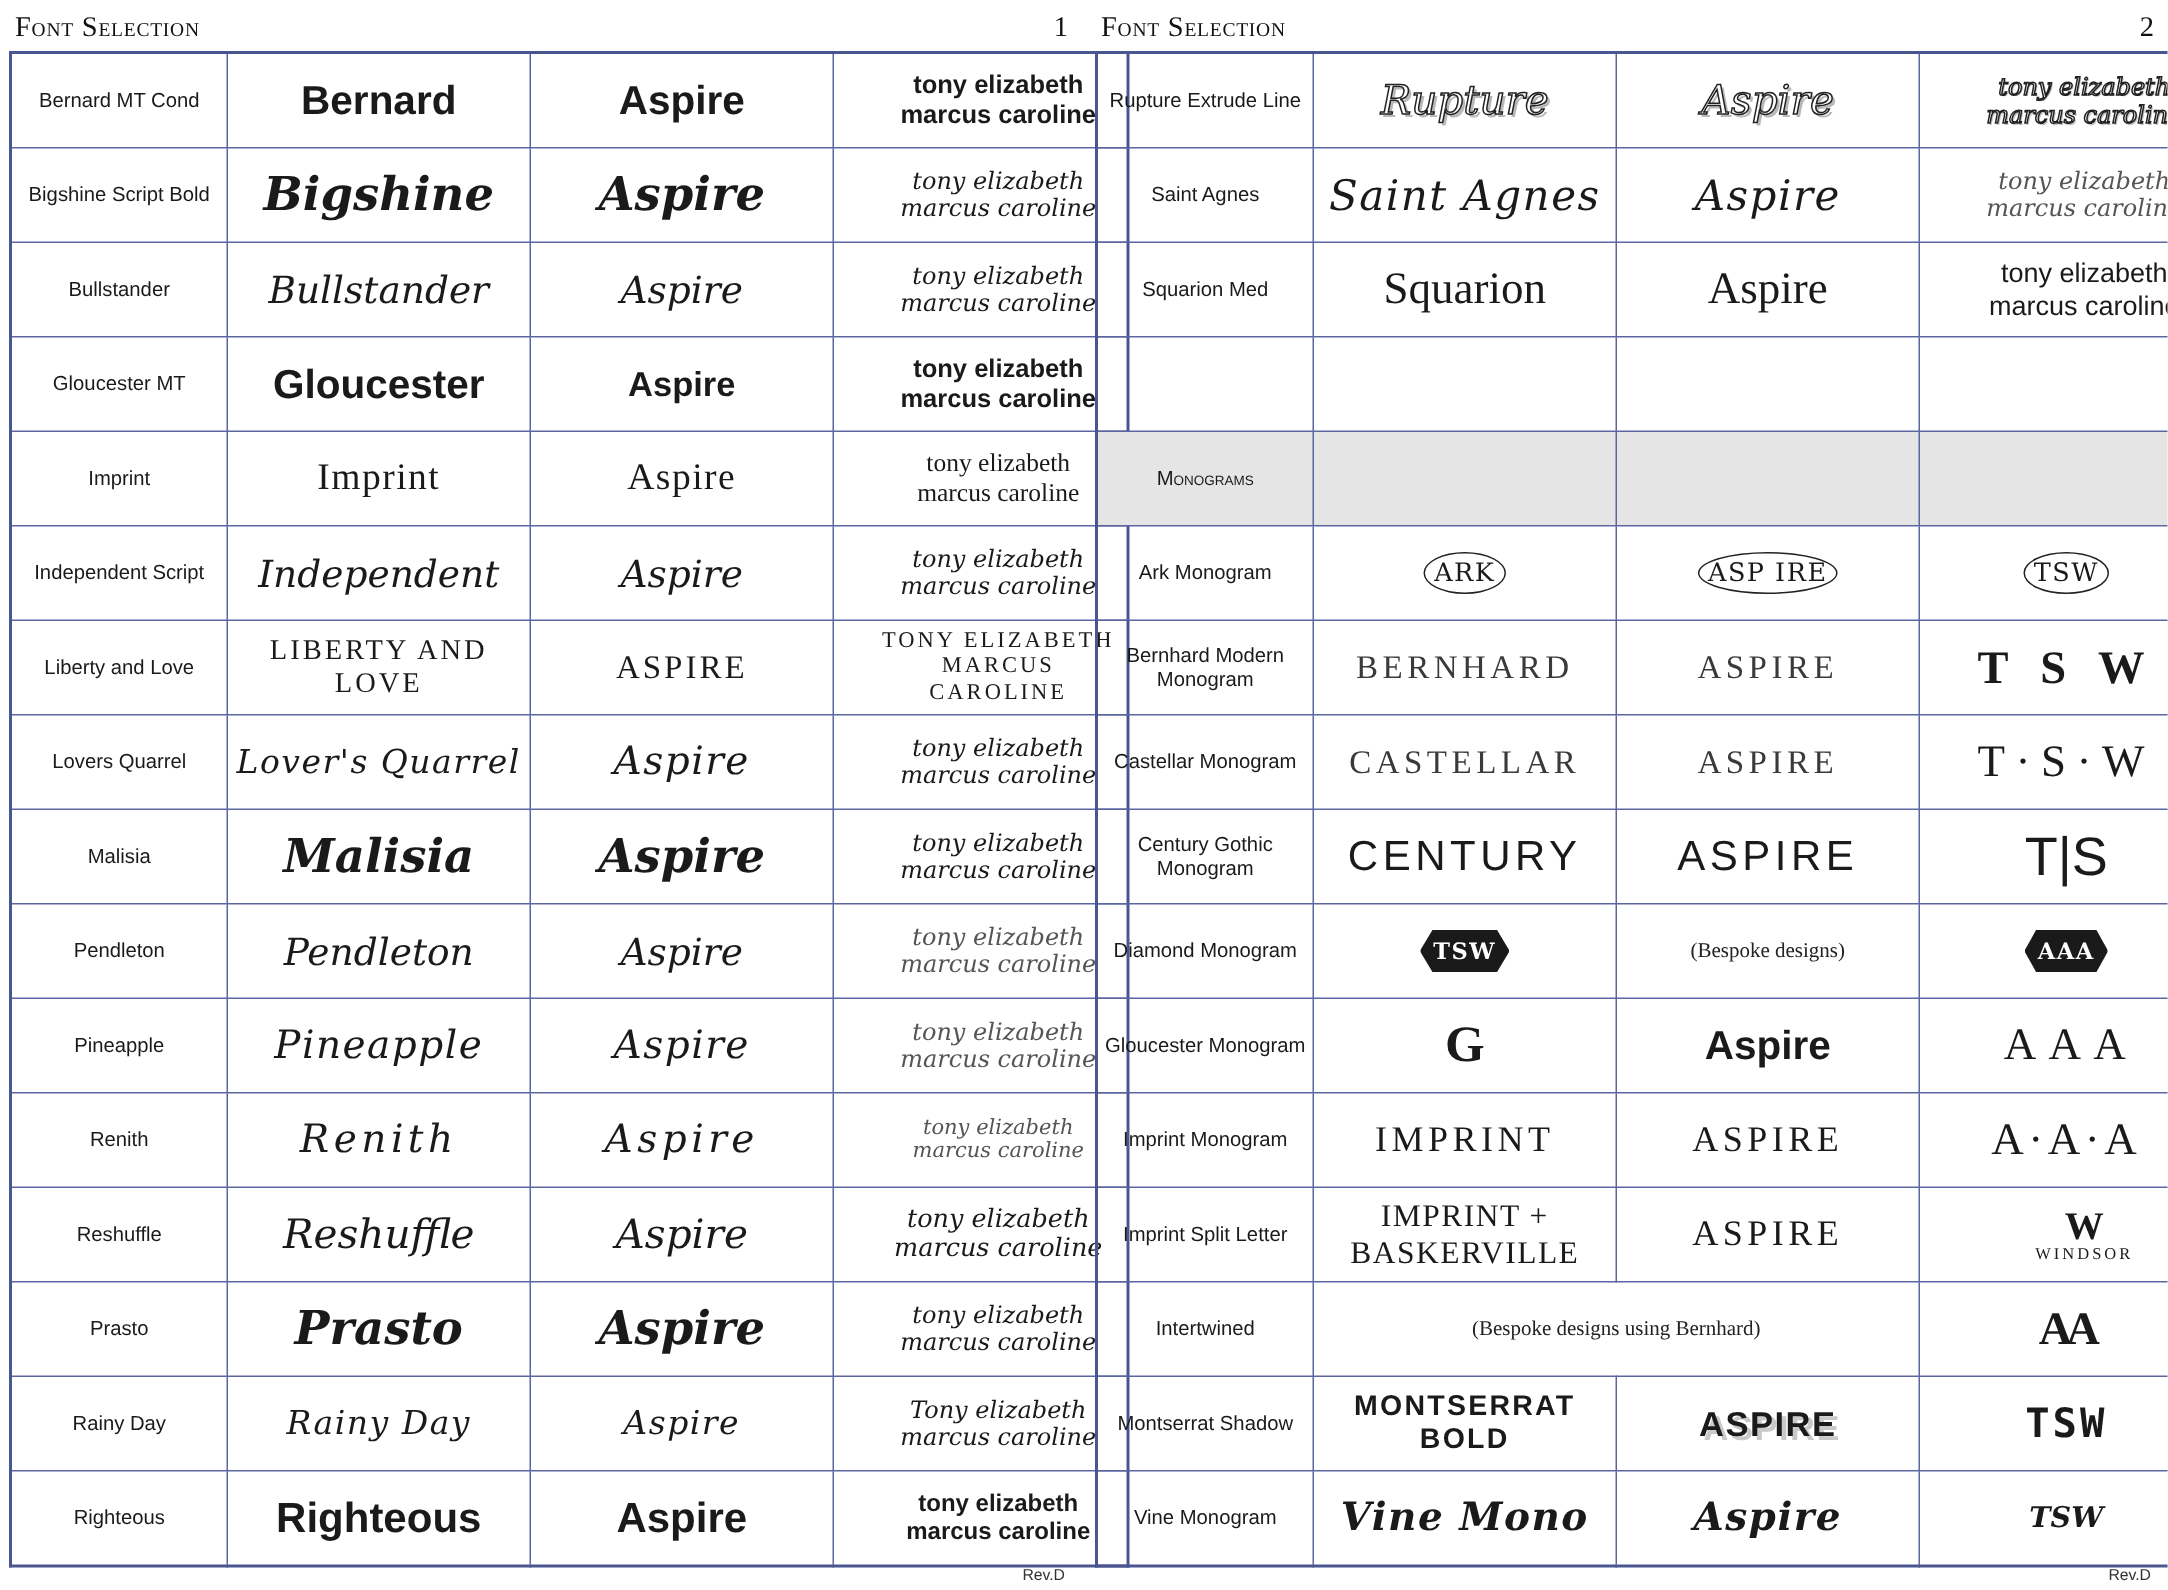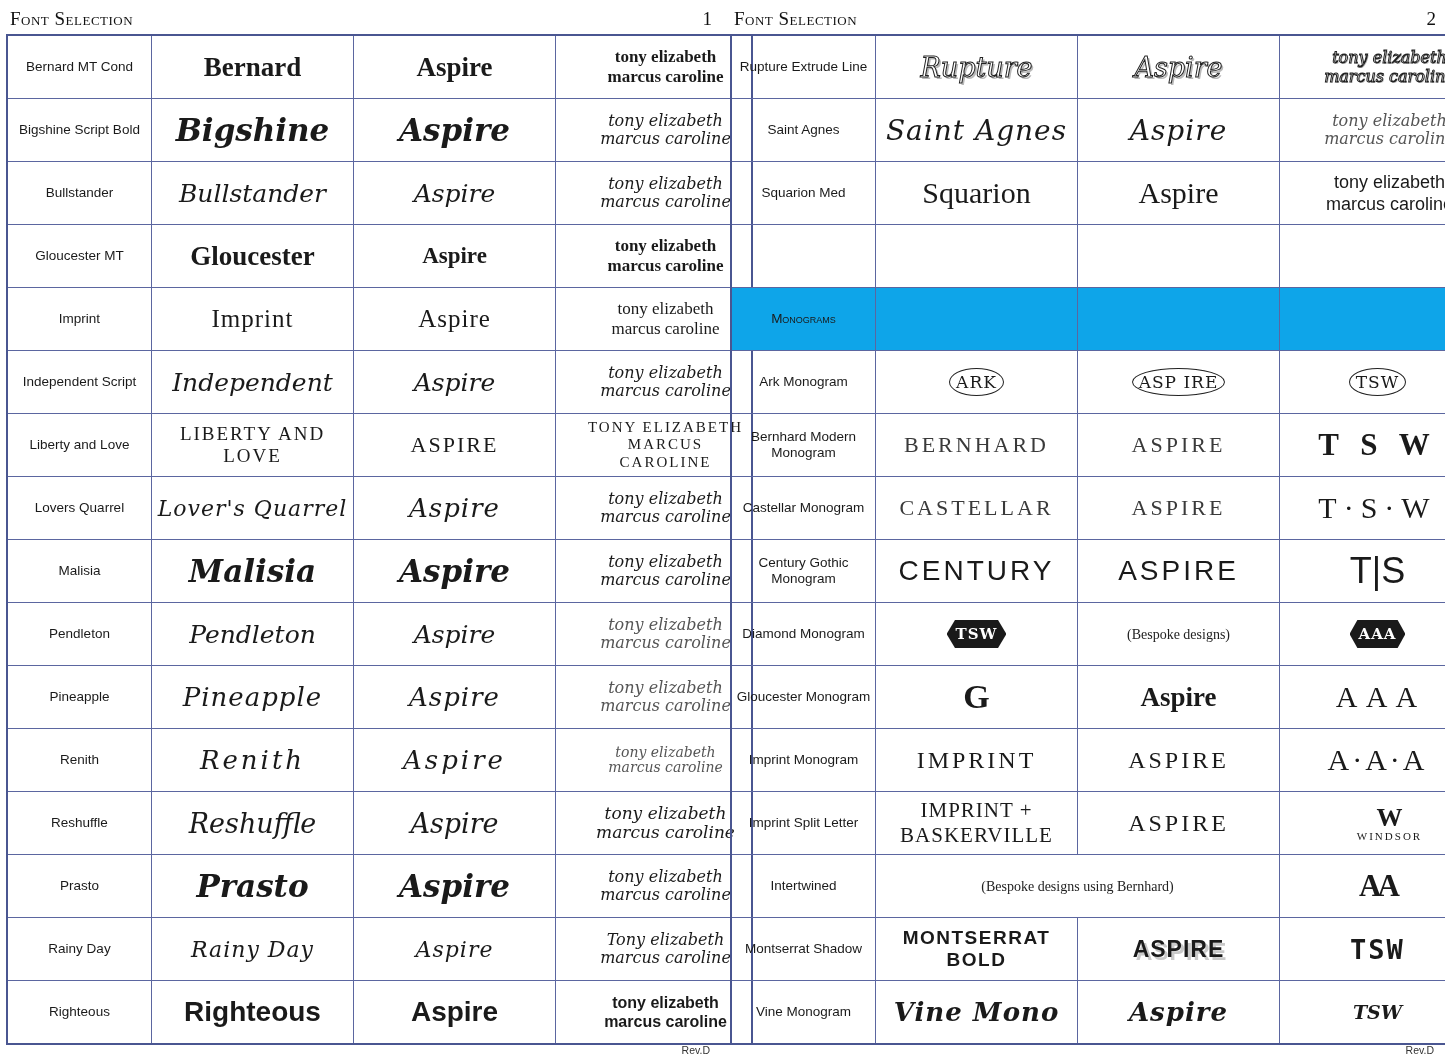--- a/index.html
+++ b/index.html
@@ -72,21 +72,21 @@
   td.samplecell { width: 193px; }
   td.aspirecell { width: 193px; margin-top: 45px; }
   td.namescell  { width: 187px; }
   .nameslines {
     line-height: 1.15;
     display: block;
     margin-left: 24px;
   }
   .blankrow td { height: 52px; }
   .sectionrow td {
-    background: #0ea5e9;
+    background: #e5e5e5;
     height: 56px;
     border-left: 1px solid #5b66a0;
   }
   .section-title {
     font-family: "Liberation Serif", serif;
     font-size: 19px;
     font-variant: small-caps;
     text-align: left;
     padding-left: 4px;
     color: #111;
@@ -94,21 +94,21 @@
   .rev {
     position: absolute;
     right: 6px;
     bottom: -2px;
     font-size: 10.5px;
     color: #333;
     font-family: "Liberation Sans", sans-serif;
   }
 
   
-  .s-serif-bold   { font-family: Liberation Serif, serif; font-weight: bold; font-size: 27px; }
+  .s-serif-bold   { font-family: Liberation Sans, sans-serif; font-weight: bold; font-size: 27px; }
   .s-serif        { font-family: "Liberation Serif", serif; font-size: 25px; }
   .s-serif-sm     { font-family: "Liberation Serif", serif; font-size: 17px; }
   .s-sans         { font-family: Liberation Serif, serif; font-size: 25px; }
   .s-sans-bold    { font-family: "Liberation Sans", sans-serif; font-weight: bold; font-size: 25px; }
   .s-sans-sm      { font-family: "Liberation Sans", sans-serif; font-size: 16px; }
   .s-script       { font-family: "DejaVu Serif", serif; font-style: italic; font-size: 25px; }
   .s-script-b     { font-family: "DejaVu Serif", serif; font-style: italic; font-weight: bold; font-size: 31px; }
   .s-script-sm    { font-family: "DejaVu Serif", serif; font-style: italic; font-size: 16px; line-height:1.1; }
   .s-script-thin  { font-family: "DejaVu Serif", serif; font-style: italic; font-size: 26px; font-weight: normal; letter-spacing: 1px; }
   .s-caps         { font-family: "Liberation Serif", serif; font-size: 22px; letter-spacing: 2px; text-transform: uppercase; }

